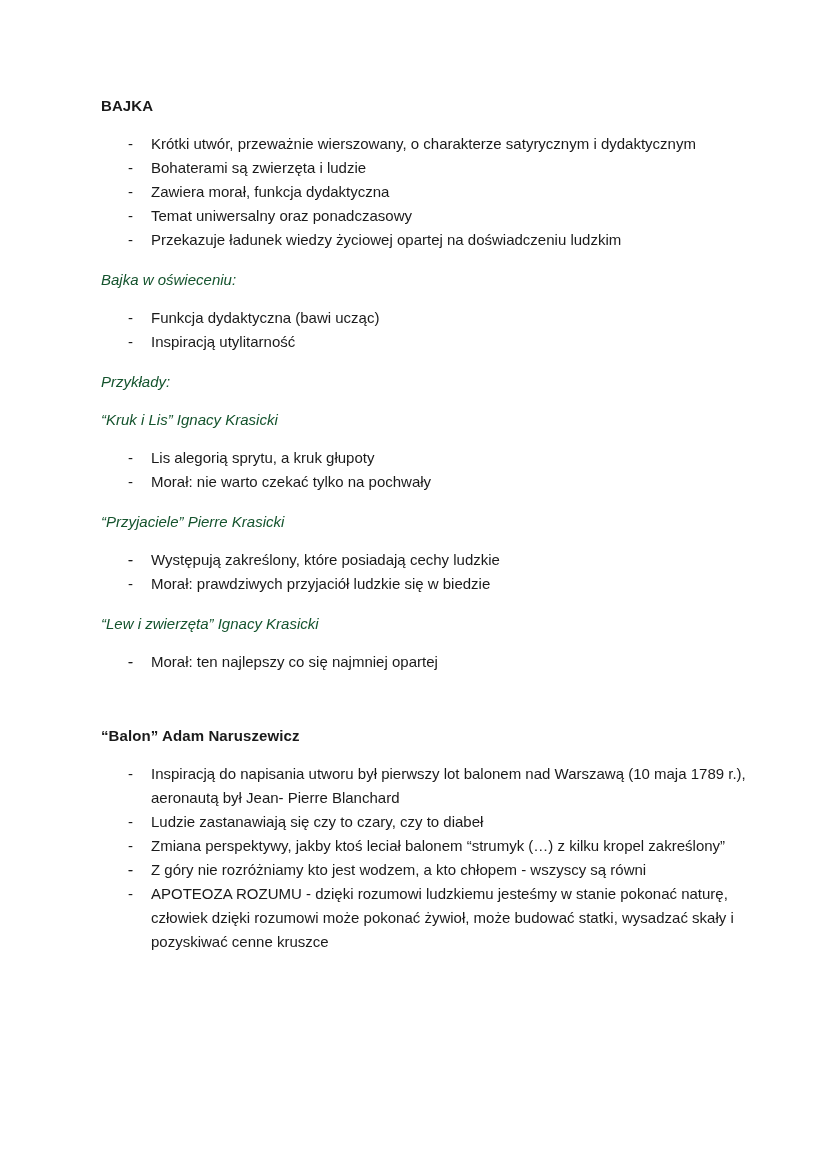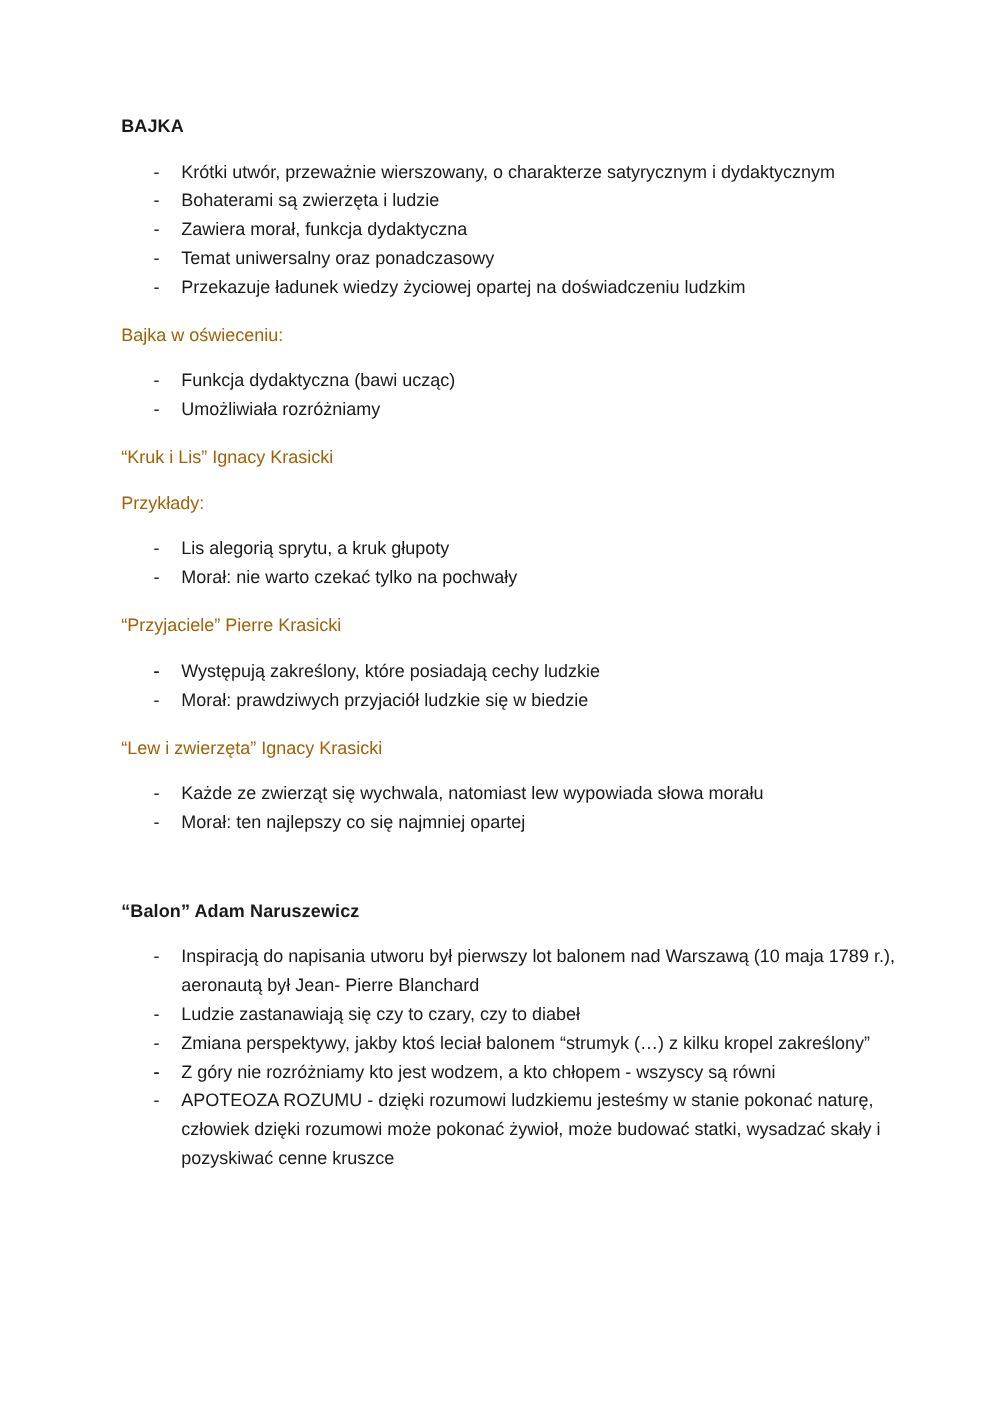--- a/index.html
+++ b/index.html
@@ -36,21 +36,22 @@
     letter-spacing: 0.1px;
     margin: 0 0 14px 0;
     color: #1a1a1a;
   }
 
   .para {
     font-size: 15px;
     font-weight: normal;
     line-height: 24px;
     margin: 0 0 14px 0;
-    color: #a16207;
+    color: #14532d;
+    font-style: italic;
   }
 
   .list {
     list-style: none;
     margin: 0 0 16px 0;
     padding: 0;
   }
 
   .list-item {
     position: relative;
@@ -80,37 +81,37 @@
       <ul class="list">
         <li class="list-item"><span class="dash">-</span><span>Krótki utwór, przeważnie wierszowany, o charakterze satyrycznym i dydaktycznym</span></li>
         <li class="list-item"><span class="dash">-</span><span>Bohaterami są zwierzęta i ludzie</span></li>
         <li class="list-item"><span class="dash">-</span><span>Zawiera morał, funkcja dydaktyczna</span></li>
         <li class="list-item"><span class="dash">-</span><span>Temat uniwersalny oraz ponadczasowy</span></li>
         <li class="list-item"><span class="dash">-</span><span>Przekazuje ładunek wiedzy życiowej opartej na doświadczeniu ludzkim</span></li>
       </ul>
       <div class="para">Bajka w oświeceniu:</div>
       <ul class="list">
         <li class="list-item"><span class="dash">-</span><span>Funkcja dydaktyczna (bawi ucząc)</span></li>
-        <li class="list-item"><span class="dash">-</span><span>Umożliwiała rozróżniamy</span></li>
+        <li class="list-item"><span class="dash">-</span><span>Inspiracją utylitarność</span></li>
       </ul>
+      <div class="para">Przykłady:</div>
       <div class="para">“Kruk i Lis” Ignacy Krasicki</div>
-      <div class="para">Przykłady:</div>
       <ul class="list">
         <li class="list-item"><span class="dash">-</span><span>Lis alegorią sprytu, a kruk głupoty</span></li>
         <li class="list-item"><span class="dash">-</span><span>Morał: nie warto czekać tylko na pochwały</span></li>
       </ul>
       <div class="para">“Przyjaciele” Pierre Krasicki</div>
       <ul class="list">
         <li class="list-item"><span class="dash">-</span></li>
         <li class="list-item"><span class="dash">-</span><span>Występują zakreślony, które posiadają cechy ludzkie</span></li>
         <li class="list-item"><span class="dash">-</span><span>Morał: prawdziwych przyjaciół ludzkie się w biedzie</span></li>
       </ul>
       <div class="para">“Lew i zwierzęta” Ignacy Krasicki</div>
       <ul class="list">
-        <li class="list-item"><span class="dash">-</span><span>Każde ze zwierząt się wychwala, natomiast lew wypowiada słowa morału</span></li>
+        <li class="list-item"><span class="dash">-</span></li>
         <li class="list-item"><span class="dash">-</span><span>Morał: ten najlepszy co się najmniej opartej</span></li>
       </ul>
       <div class="spacer-lg"></div>
       <div class="heading">“Balon” Adam Naruszewicz</div>
       <ul class="list">
         <li class="list-item"><span class="dash">-</span><span>Inspiracją do napisania utworu był pierwszy lot balonem nad Warszawą (10 maja 1789 r.), aeronautą był Jean- Pierre Blanchard</span></li>
         <li class="list-item"><span class="dash">-</span><span>Ludzie zastanawiają się czy to czary, czy to diabeł</span></li>
         <li class="list-item"><span class="dash">-</span><span>Zmiana perspektywy, jakby ktoś leciał balonem “strumyk (…) z kilku kropel zakreślony”</span></li>
         <li class="list-item"><span class="dash">-</span></li>
         <li class="list-item"><span class="dash">-</span><span>Z góry nie rozróżniamy kto jest wodzem, a kto chłopem - wszyscy są równi</span></li>

